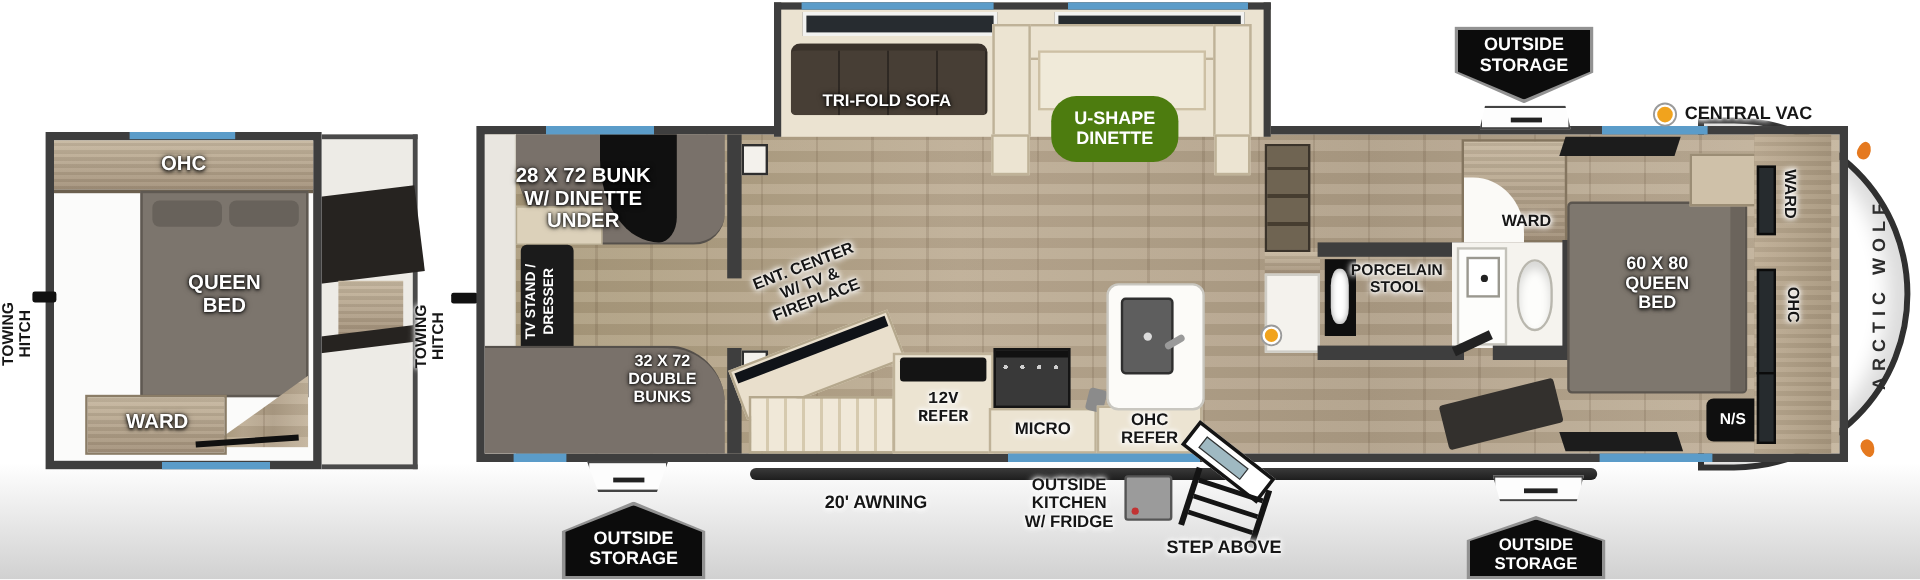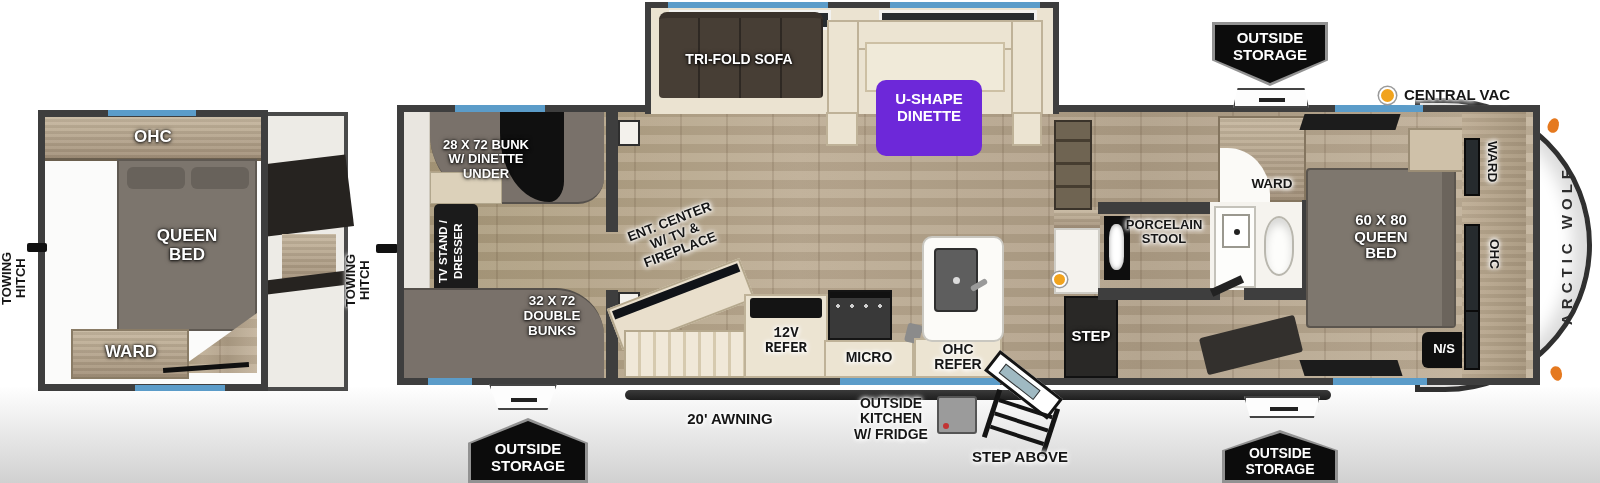--- a/index.html
+++ b/index.html
@@ -92,21 +92,21 @@
   <div class="abs lbl glow-dark vtxt" style="left:344px; top:240px; width:36px; height:80px; font-size:13px;">TOWING
 HITCH</div>
   <div class="abs" style="left:376px; top:244px; width:22px; height:9px; background:#111; border-radius:2px;"></div>
 
   <div class="abs wood" style="left:397px; top:105px; width:1143px; height:280px; border:7px solid #3e3e3e;">
 
     <div class="abs" style="left:0; top:0; width:26px; height:266px; background:#e9e6e0; border-right:1px solid #cfcabf;"></div>
     <div class="abs" style="left:26px; top:0; width:174px; height:92px; background:#79716a; border-radius:0 0 26px 70px; border-bottom:2px solid #55504b;"></div>
     <div class="abs" style="left:96px; top:0; width:64px; height:90px; background:#101010; border-radius:0 0 30% 100%;"></div>
     <div class="abs" style="left:26px; top:60px; width:72px; height:32px; background:#dcd1ba; border:1px solid #b2a78d;"></div>
-    <div class="abs lbl glow-light" style="left:14px; top:26px; width:136px; font-size:13px;">28 X 72 BUNK
+    <div class="abs lbl glow-light" style="left:14px; top:26px; width:136px; font-size:17px;">28 X 72 BUNK
 W/ DINETTE
 UNDER</div>
 
     <div class="abs" style="left:30px; top:92px; width:44px; height:94px; background:#1b1b1b; border-radius:5px;">
       <div class="lbl vtxt" style="position:absolute; inset:2px; color:#fff; font-size:11.5px; line-height:1.3;">TV STAND /
 DRESSER</div>
     </div>
 
     <div class="abs" style="left:0; top:176px; width:200px; height:90px; background:#79716a; border-radius:0 48px 0 0; border-top:2px solid #55504b;"></div>
     <div class="abs lbl glow-light" style="left:100px; top:182px; width:96px; font-size:13.5px;">32 X 72
@@ -156,23 +156,20 @@
     </div>
 
     <div class="abs" style="left:650px; top:0; width:46px; height:182px;">
       <div class="abs" style="left:0; top:8px; width:38px; height:90px; border:2px solid #3a332a;
                   background:repeating-linear-gradient(0deg,#6f6452 0 20px, #463d30 20px 23px);"></div>
       <div class="abs woodcab" style="left:0; top:98px; width:46px; height:18px;"></div>
       <div class="abs" style="left:0; top:116px; width:46px; height:66px; background:#f4f2ed; border:2px solid #cfcdc6;"></div>
     </div>
     <div class="abs dot" style="left:648px; top:160px; width:15px; height:15px;"></div>
 
-    <div class="abs" style="left:660px; top:184px; width:54px; height:82px; background:#292826; border:2px solid #111;">
-      <div class="abs lbl glow-light" style="left:0; top:30px; width:50px; font-size:15px;">STEP</div>
-    </div>
 
     <div class="abs wall" style="left:694px; top:90px; width:214px; height:12px;"></div>
 
     <div class="abs woodcab" style="left:814px; top:4px; width:88px; height:86px; border:2px solid #84755f;">
       <div class="abs" style="left:0; top:30px; width:50px; height:54px; background:#fbfaf7; border-radius:0 85% 0 0;"></div>
       <div class="abs lbl glow-dark" style="right:2px; bottom:8px; width:60px; font-size:13.5px;">WARD</div>
     </div>
 
     <div class="abs" style="left:700px; top:104px; width:26px; height:64px; background:#0e0e0e;">
       <div class="abs" style="left:5px; top:8px; width:15px; height:46px; background:#fff; border-radius:45%/30%; box-shadow:inset 0 0 5px rgba(0,0,0,.4);"></div>
@@ -219,34 +216,34 @@
 
   <div class="abs blue" style="left:455px; top:105px; width:90px; height:7px;"></div>
   <div class="abs blue" style="left:1335px; top:105px; width:88px; height:7px;"></div>
   <div class="abs blue" style="left:428px; top:378px; width:44px; height:7px;"></div>
   <div class="abs blue" style="left:840px; top:378px; width:160px; height:7px;"></div>
   <div class="abs blue" style="left:1333px; top:378px; width:94px; height:7px;"></div>
 
   <div class="abs" style="left:645px; top:2px; width:414px; height:112px; border:6px solid #3e3e3e; border-bottom:none; background:#ebe3d1;">
     <div class="abs" style="left:18px; top:2px; width:162px; height:20px; background:#272c30; border:3px solid #f2f2f0;"></div>
     <div class="abs" style="left:228px; top:2px; width:158px; height:20px; background:#272c30; border:3px solid #f2f2f0;"></div>
-    <div class="abs" style="left:8px; top:4px; width:164px; height:86px; background:#473e35; border-top:6px solid #3a322b; border-radius:8px 8px 4px 4px;
+    <div class="abs" style="left:8px; top:28px; width:164px; height:60px; background:#473e35; border-top:6px solid #3a322b; border-radius:8px 8px 4px 4px;
                 background-image:repeating-linear-gradient(90deg, transparent 0 39px, rgba(0,0,0,.35) 39px 41px);">
       <div class="abs lbl glow-light nw" style="left:0; top:34px; width:160px; font-size:14px;">TRI-FOLD SOFA</div>
     </div>
     <div class="abs cream" style="left:176px; top:12px; width:216px; height:30px;"></div>
     <div class="abs cream" style="left:176px; top:12px; width:32px; height:94px;"></div>
     <div class="abs cream" style="left:360px; top:12px; width:32px; height:94px;"></div>
     <div class="abs" style="left:214px; top:34px; width:140px; height:50px; background:#f0ead9; border:2px solid #cdc0a4;"></div>
   </div>
   <div class="abs blue" style="left:668px; top:2px; width:160px; height:6px;"></div>
   <div class="abs blue" style="left:890px; top:2px; width:150px; height:6px;"></div>
   <div class="abs cream" style="left:826px; top:112px; width:32px; height:34px;"></div>
   <div class="abs cream" style="left:1012px; top:112px; width:30px; height:34px;"></div>
-  <div class="abs" style="left:876px; top:80px; width:106px; height:76px; background:#6d28d9; border-radius:10px;">
+  <div class="abs" style="left:876px; top:80px; width:106px; height:55px; background:#4d7c0f; border-radius:21px;">
     <div class="abs lbl" style="left:0; top:11px; width:106px; color:#fff; font-size:15px;">U-SHAPE
 DINETTE</div>
   </div>
 
   <div class="abs dot" style="left:1379px; top:87px; width:17px; height:17px;"></div>
   <div class="abs lbl glow-dark nw" style="left:1404px; top:87px; font-size:15px;">CENTRAL VAC</div>
 
   <div class="abs" style="left:1212px; top:22px; width:116px; height:64px;">
     <div class="badge-outer clip-down"></div>
     <div class="badge-inner clip-down"></div>

